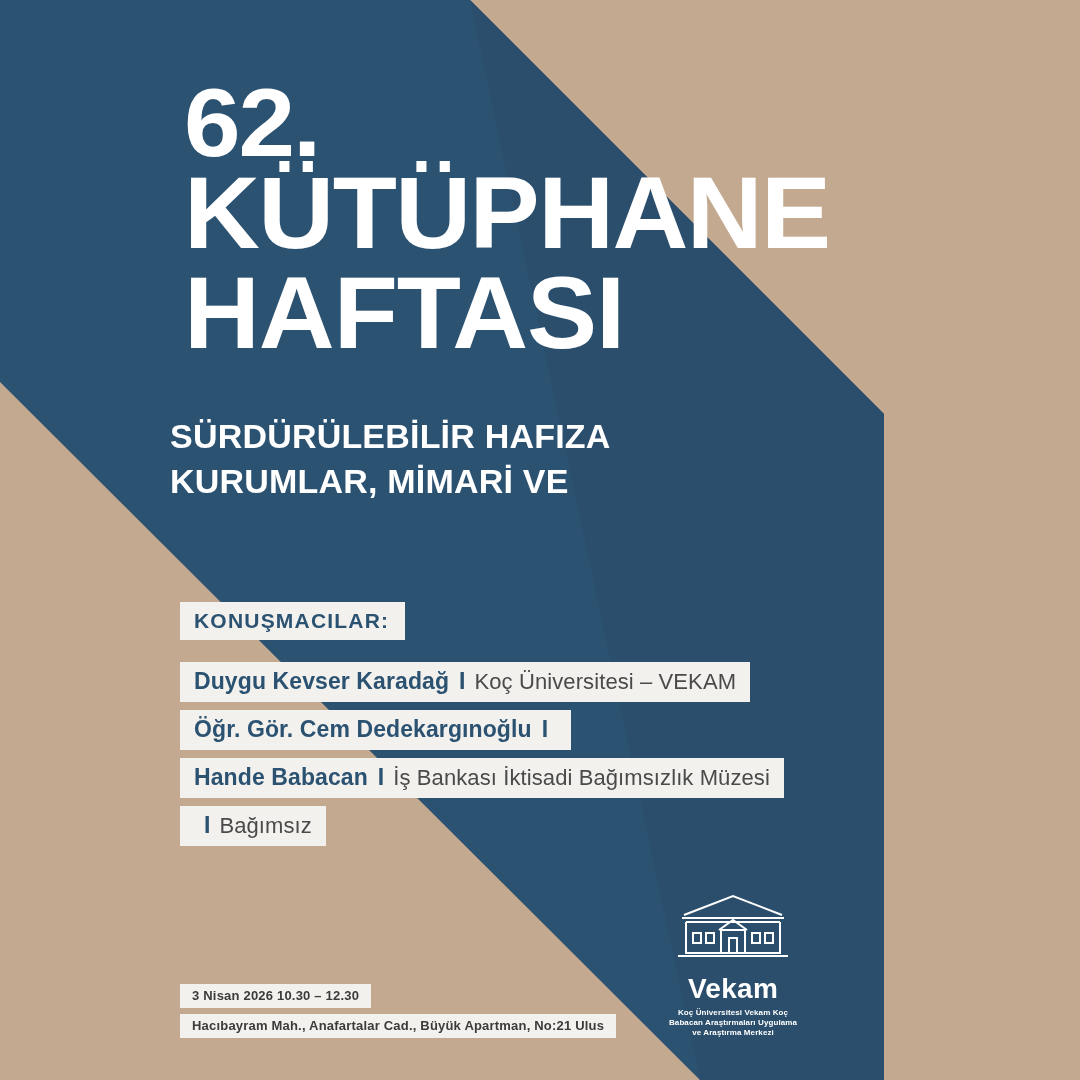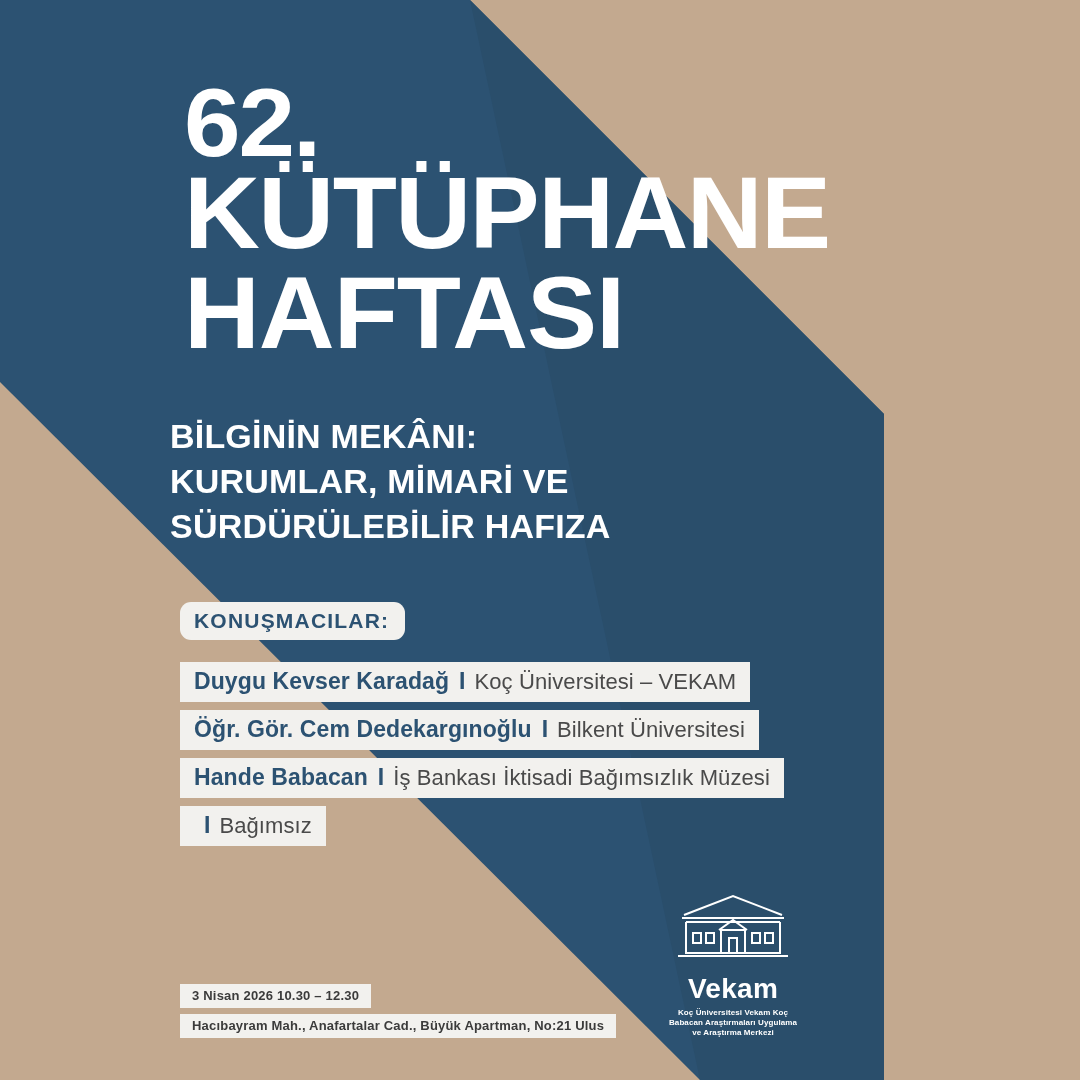--- a/index.html
+++ b/index.html
@@ -85,21 +85,20 @@
     position: absolute;
     left: 180px;
     top: 602px;
     z-index: 5;
     background: #f2f1ee;
     color: #2c5272;
     font-size: 21px;
     font-weight: 700;
     letter-spacing: 1.2px;
     padding: 7px 16px 7px 14px;
-    border-radius: 11px;
   }
 
   
   .speakers {
     position: absolute;
     left: 180px;
     top: 662px;
     z-index: 5;
     display: flex;
     flex-direction: column;
@@ -197,39 +196,37 @@
     <polygon points="470,0 1080,610 1080,1080 700,1080" fill="#2a4e6b"></polygon>
   </svg>
 
   <div class="title-wrap">
     <div class="title-line title-62">62.</div>
     <div class="title-line title-main1">KÜTÜPHANE</div>
     <div class="title-line title-main2">HAFTASI</div>
   </div>
 
   <div class="subtitle">
-    <div>BİLGİNİN MEKÂNI:</div>
+    <div>SÜRDÜRÜLEBİLİR HAFIZA</div>
     <div>KURUMLAR, MİMARİ VE</div>
-    <div>SÜRDÜRÜLEBİLİR HAFIZA</div>
   </div>
 
   <div class="speakers-label">KONUŞMACILAR:</div>
 
   <div class="speakers">
 
     <div class="speaker-row">
       <span class="sp-name">Duygu Kevser Karadağ</span>
       <span class="sp-sep">I</span>
       <span class="sp-aff">Koç Üniversitesi – VEKAM</span>
     </div>
 
     <div class="speaker-row">
       <span class="sp-name">Öğr. Gör. Cem Dedekargınoğlu</span>
       <span class="sp-sep">I</span>
-      <span class="sp-aff">Bilkent Üniversitesi</span>
     </div>
 
     <div class="speaker-row">
       <span class="sp-name">Hande Babacan</span>
       <span class="sp-sep">I</span>
       <span class="sp-aff">İş Bankası İktisadi Bağımsızlık Müzesi</span>
     </div>
 
     <div class="speaker-row">
       <span class="sp-sep">I</span>

